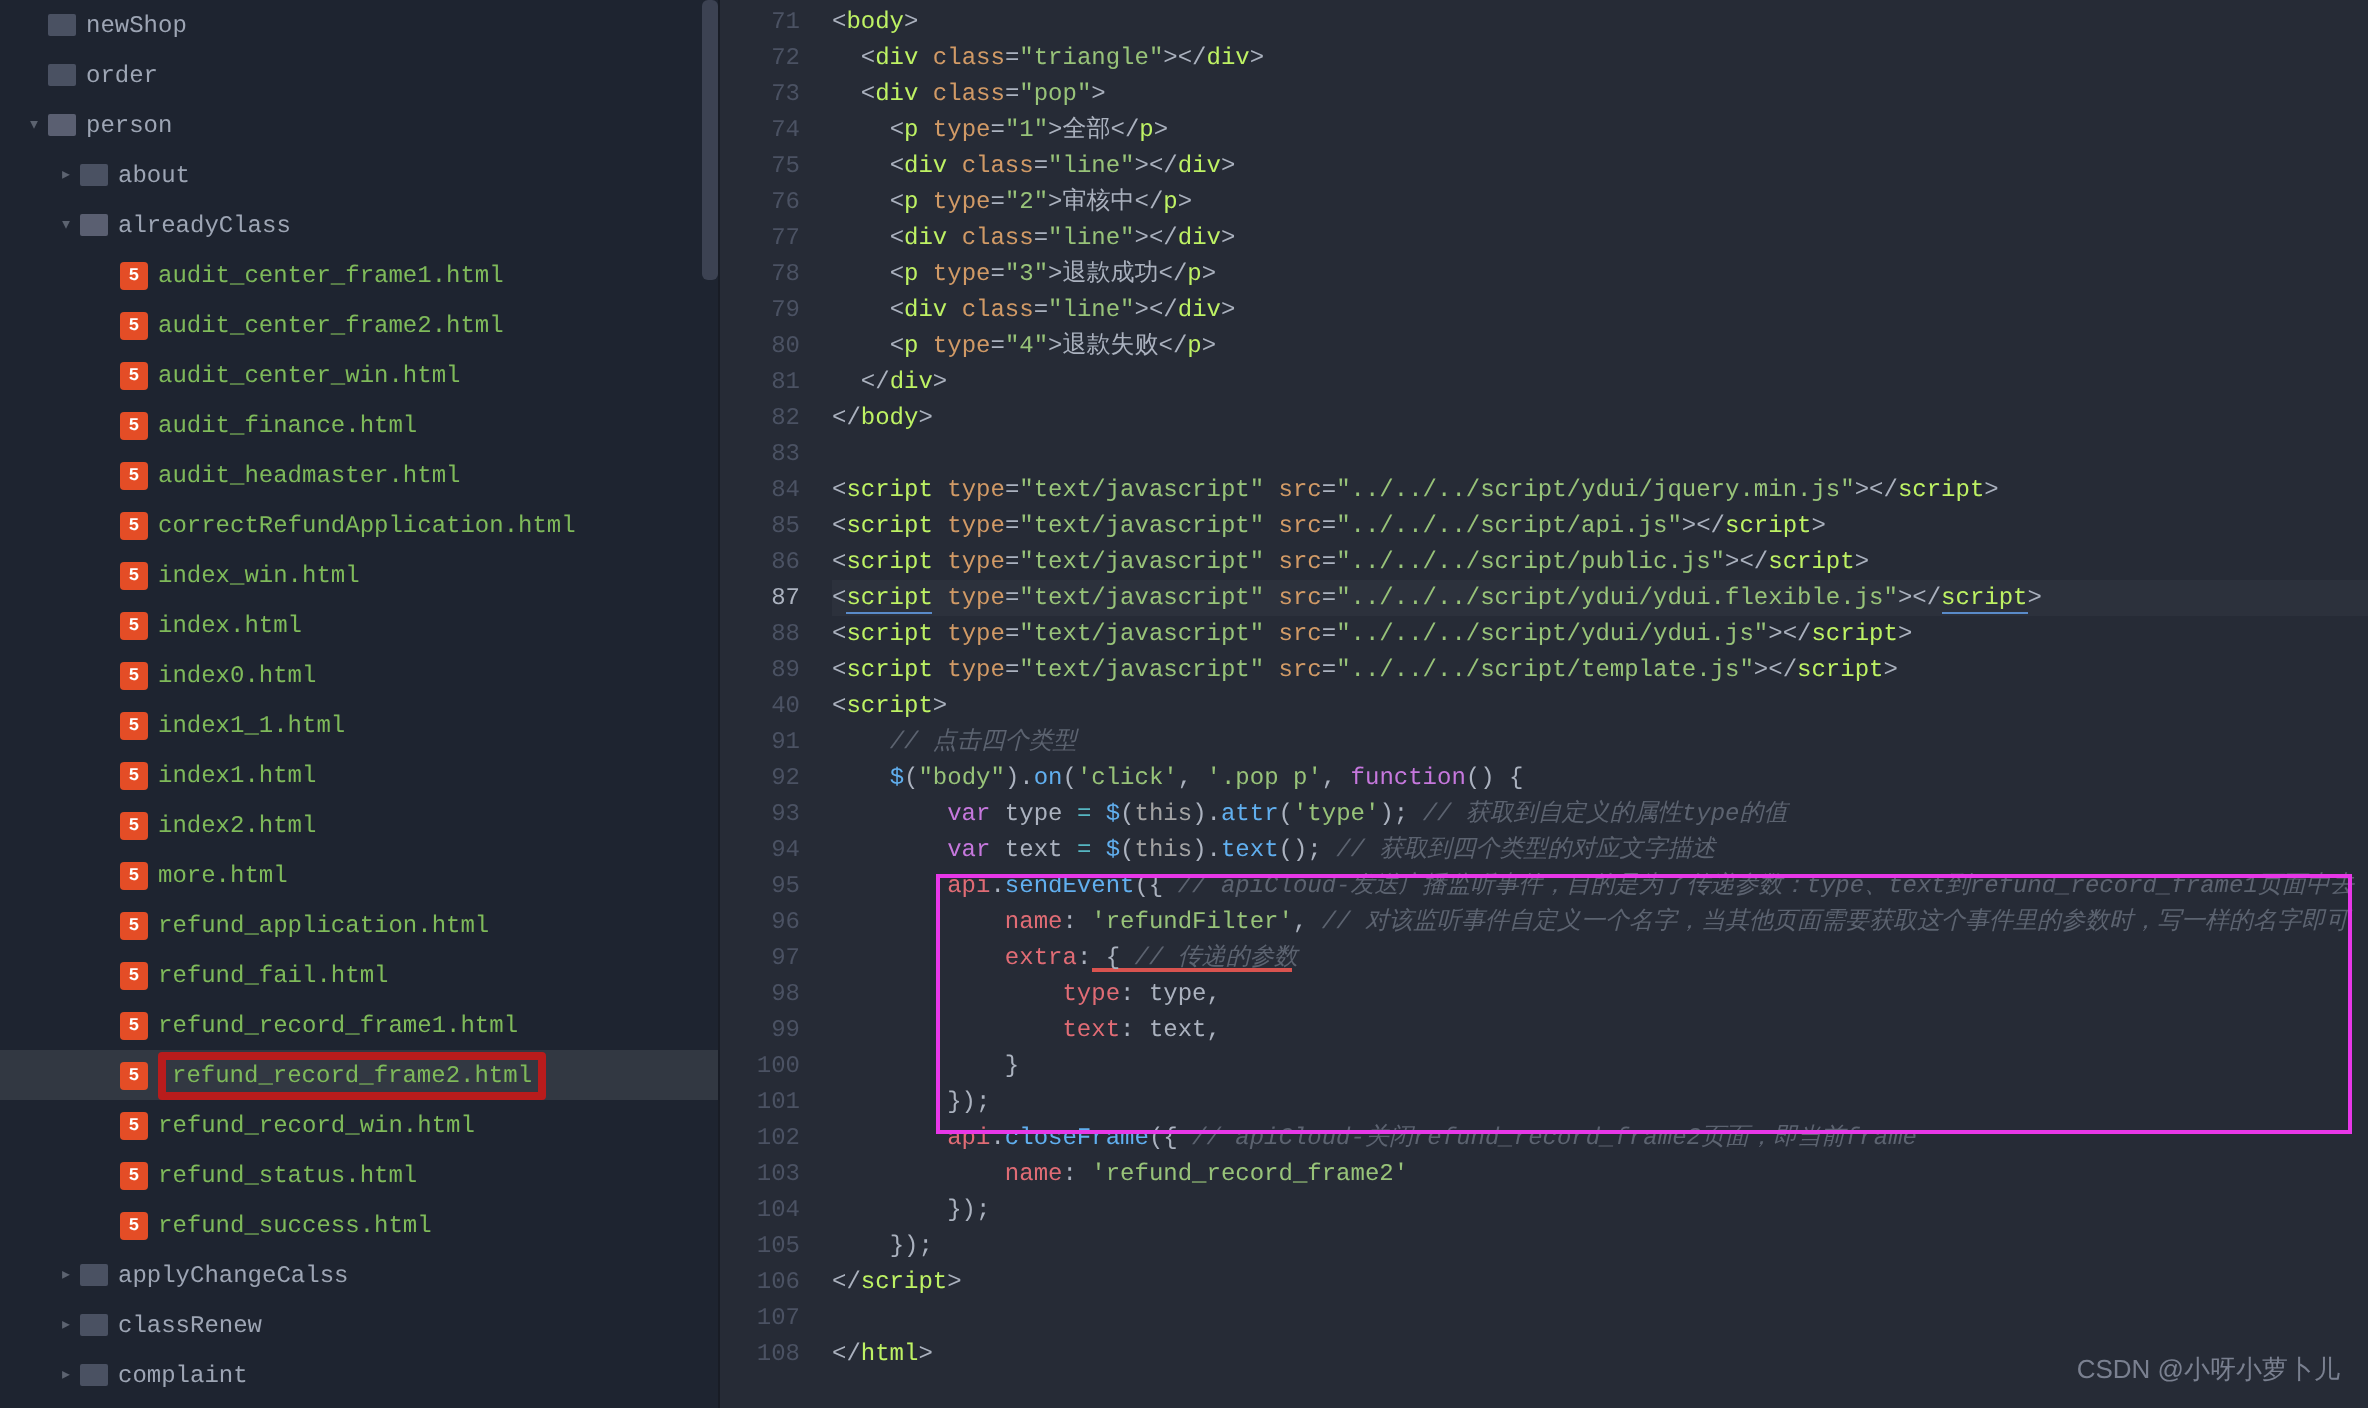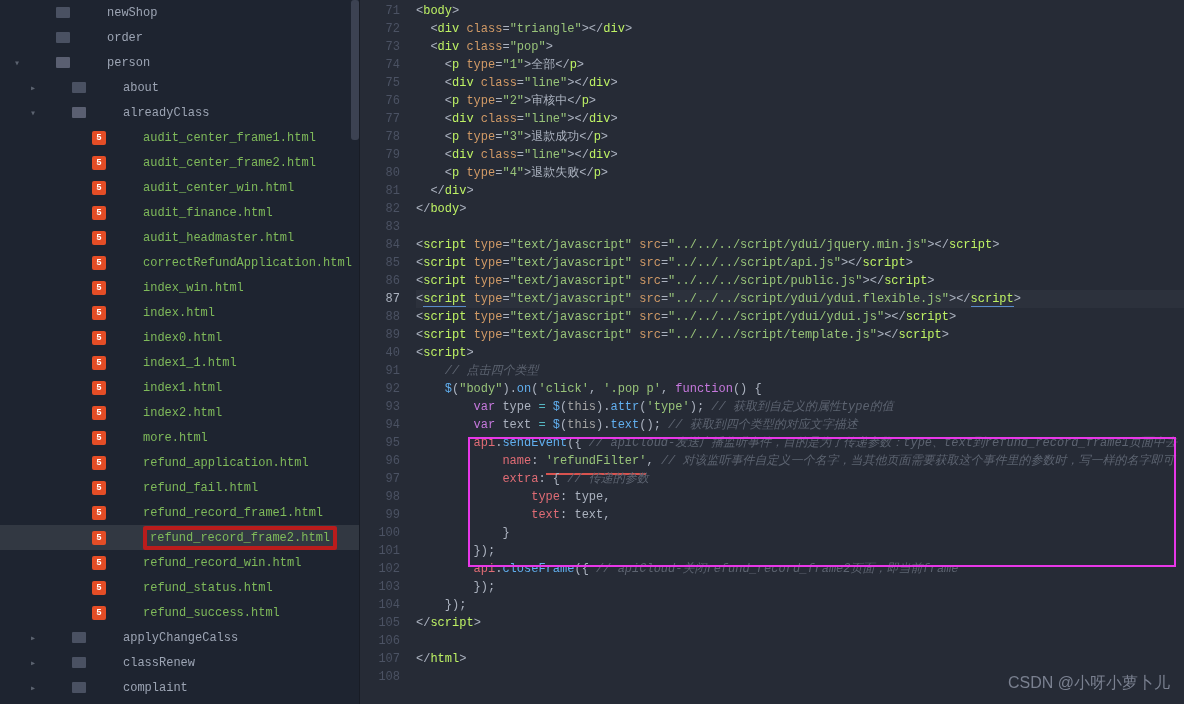--- a/index.html
+++ b/index.html
@@ -29,21 +29,20 @@
   background: #3c4252;
   border-radius: 3px;
 }
 .tree-item {
   display: flex;
   align-items: center;
   height: 25px;
   cursor: pointer;
   color: #9da5b4;
   white-space: nowrap;
-  gap: 32px;
 }
 .tree-item.selected { background: #323842; color: #d7dae0; }
 .chev {
   display: inline-block;
   width: 10px;
   text-align: center;
   color: #5c6370;
   font-size: 10px;
   margin-right: 2px;
 }
@@ -116,27 +115,27 @@
 .t-prop { color: #e06c75; }
 .t-text { color: #abb2bf; }
 .t-op { color: #56b6c2; }
 .t-api { color: #e06c75; }
 .t-underline { border-bottom: 1px solid #5a8bc9; }
 .pink-box {
   position: absolute;
   border: 2px solid #e837e8;
   z-index: 5;
 }
-.red-underline { border-bottom: 2px solid #d9534f; padding-bottom: 5px; }
+.red-underline { border-bottom: 2px solid #d9534f; padding-bottom: 16px; }
 .watermark {
   position: absolute;
   bottom: 10px;
   right: 14px;
   color: #7a8090;
-  font-size: 16px;
+  font-size: 13px;
   font-family: sans-serif;
 }
 </style>
 </head>
 <body>
 
 <div class="sidebar">
   <div id="tree">
       <div class="tree-item" style="padding-left: 12px;">
         <span class="chev"></span>
@@ -350,20 +349,21 @@
       <div class="code-line">        <span class="t-keyword">var</span> <span class="t-text">type</span> <span class="t-op">=</span> <span class="t-func">$</span><span class="t-punc">(</span><span class="t-var">this</span><span class="t-punc">).</span><span class="t-func">attr</span><span class="t-punc">(</span><span class="t-str">'type'</span><span class="t-punc">);</span> <span class="t-comment">// 获取到自定义的属性type的值</span></div>
       <div class="code-line">        <span class="t-keyword">var</span> <span class="t-text">text</span> <span class="t-op">=</span> <span class="t-func">$</span><span class="t-punc">(</span><span class="t-var">this</span><span class="t-punc">).</span><span class="t-func">text</span><span class="t-punc">();</span> <span class="t-comment">// 获取到四个类型的对应文字描述</span></div>
       <div class="code-line">        <span class="t-api">api</span><span class="t-punc">.</span><span class="t-func">sendEvent</span><span class="t-punc">({</span> <span class="t-comment">// apiCloud-发送广播监听事件，目的是为了传递参数：type、text到refund_record_frame1页面中去</span></div>
       <div class="code-line">            <span class="t-prop">name</span><span class="t-punc">:</span> <span class="t-str red-underline">'refundFilter'</span><span class="t-punc">,</span> <span class="t-comment">// 对该监听事件自定义一个名字，当其他页面需要获取这个事件里的参数时，写一样的名字即可</span></div>
       <div class="code-line">            <span class="t-prop">extra</span><span class="t-punc">: {</span> <span class="t-comment">// 传递的参数</span></div>
       <div class="code-line">                <span class="t-prop">type</span><span class="t-punc">: </span><span class="t-text">type</span><span class="t-punc">,</span></div>
       <div class="code-line">                <span class="t-prop">text</span><span class="t-punc">: </span><span class="t-text">text</span><span class="t-punc">,</span></div>
       <div class="code-line">            <span class="t-punc">}</span></div>
       <div class="code-line">        <span class="t-punc">});</span></div>
       <div class="code-line">        <span class="t-api">api</span><span class="t-punc">.</span><span class="t-func">closeFrame</span><span class="t-punc">({</span> <span class="t-comment">// apiCloud-关闭refund_record_frame2页面，即当前frame</span></div>
+      <div class="code-line">            <span class="t-prop">name</span><span class="t-punc">:</span> <span class="t-str">'refund_record_frame2'</span></div>
       <div class="code-line">        <span class="t-punc">});</span></div>
       <div class="code-line">    <span class="t-punc">});</span></div>
       <div class="code-line"><span class="t-punc">&lt;/</span><span class="t-tag">script</span><span class="t-punc">&gt;</span></div>
       <div class="code-line"></div>
       <div class="code-line"><span class="t-punc">&lt;/</span><span class="t-tag">html</span><span class="t-punc">&gt;</span></div>
     </div>
   <div class="watermark">CSDN @小呀小萝卜儿</div>
 </div>
 
 </body></html>

